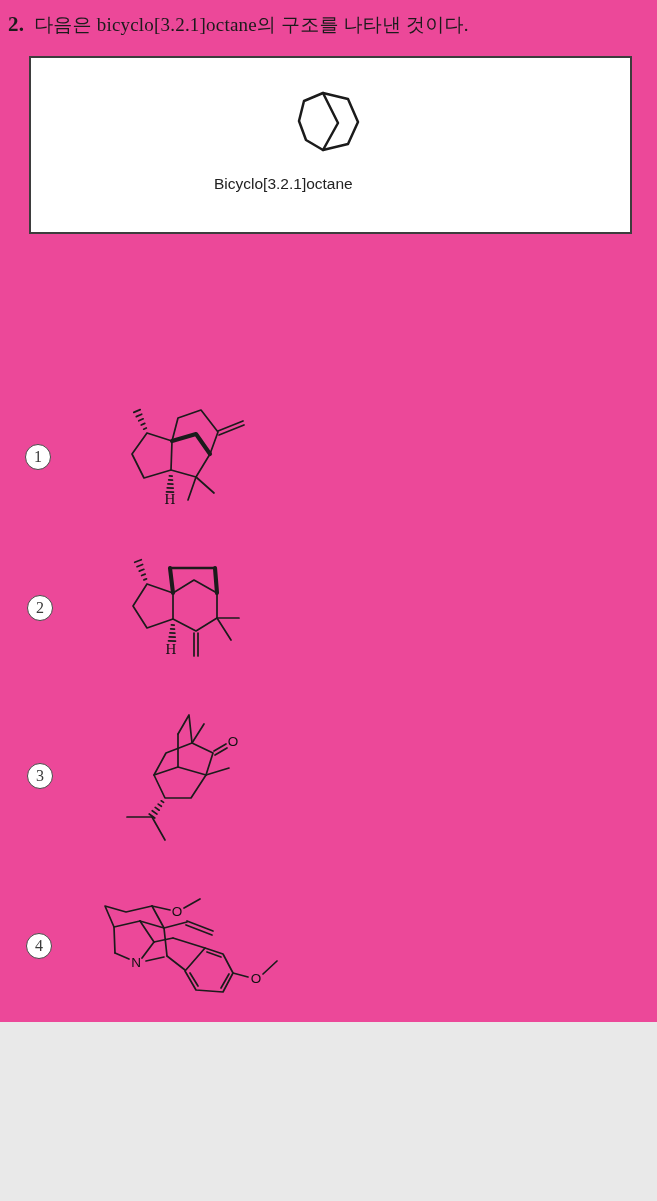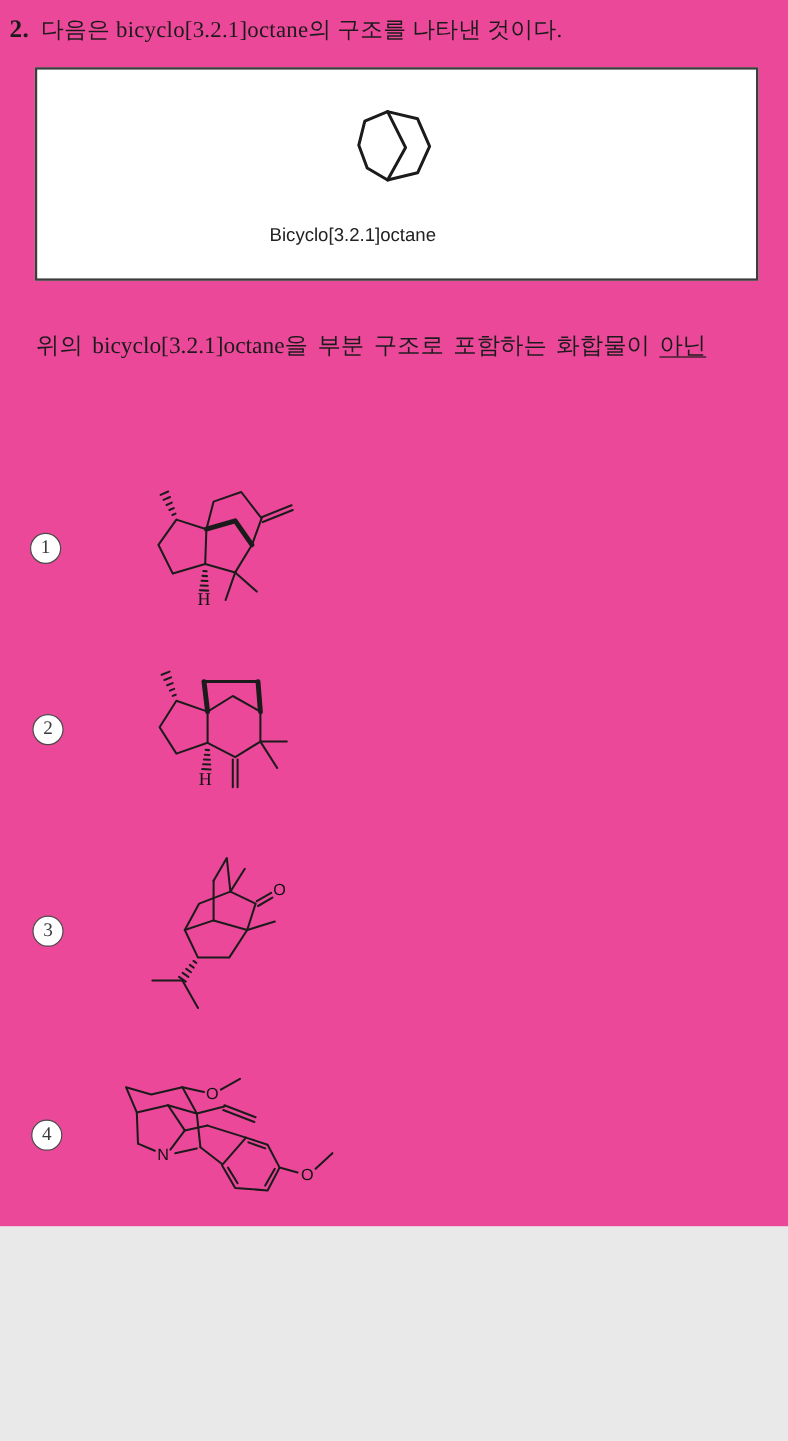--- a/index.html
+++ b/index.html
@@ -10,21 +10,21 @@
     font-family:"Liberation Serif","DejaVu Serif",serif;
     color:#1b1b1b;
     overflow:hidden;
   }
   .abs{position:absolute;}
   
   #qhead{left:8px;top:12px;width:645px;font-size:19px;letter-spacing:0.2px;}
   #qhead .qnum{font-weight:bold;font-size:21px;margin-right:10px;}
   
   #figbox{left:29px;top:56px;width:599px;height:174px;border:2px solid #3d3d3d;background:#fff;}
-  #figcaption{left:214px;top:188px;width:160px;text-align:center;
+  #figcaption{left:214px;top:175px;width:160px;text-align:left;
     font-family:"Liberation Sans","DejaVu Sans",sans-serif;font-size:15.5px;color:#222;}
   
   #prompt1{left:8px;top:274px;width:645px;font-size:19.5px;text-indent:22px;word-spacing:3px;}
   #prompt2{left:8px;top:311px;width:645px;font-size:19.5px;word-spacing:2px;}
   #prompt1 u{text-underline-offset:3px;}
   
   .marker{
     width:26px;height:26px;border:1.6px solid #4a4a4a;border-radius:50%;
     display:flex;align-items:center;justify-content:center;
     font-size:16px;color:#3a3a3a;box-sizing:border-box;background:#fff;
@@ -45,21 +45,20 @@
     <span class="qnum">2.</span><span>다음은 bicyclo[3.2.1]octane의 구조를 나타낸 것이다.</span>
   </div>
 
   <div class="abs" id="figbox"></div>
   <svg class="abs struct" style="left:288px;top:83px;" width="80" height="80" viewBox="288 83 80 80" aria-label="Bicyclo[3.2.1]octane">
     <polyline class="m" points="323,93 348,99 358,122 348,144 323,150 306,140 299,121 304,101 323,93"></polyline>
     <polyline class="m" points="323,93 338,123 323,150"></polyline>
   </svg>
   <div class="abs" id="figcaption">Bicyclo[3.2.1]octane</div>
 
-  <div class="abs" id="prompt1"><span>위의 bicyclo[3.2.1]octane을 부분 구조로 포함하는 화합물이 </span><u>아닌</u></div>
 
   <div class="abs marker" style="left:25px;top:444px;">
     <span>1</span>
   </div>
   <svg class="abs struct" style="left:120px;top:395px;" width="150" height="125" viewBox="120 395 150 125" aria-label="tricyclic sesquiterpene skeleton with hashed methyl, bold bridge, exocyclic methylene, gem-dimethyl and hashed H">
 
     <polyline points="147,433 132,454 144,478 171,470 172,441 147,433"></polyline>
 
     <polyline points="172,441 178,418 201,410 218,432 210,454"></polyline>
 

